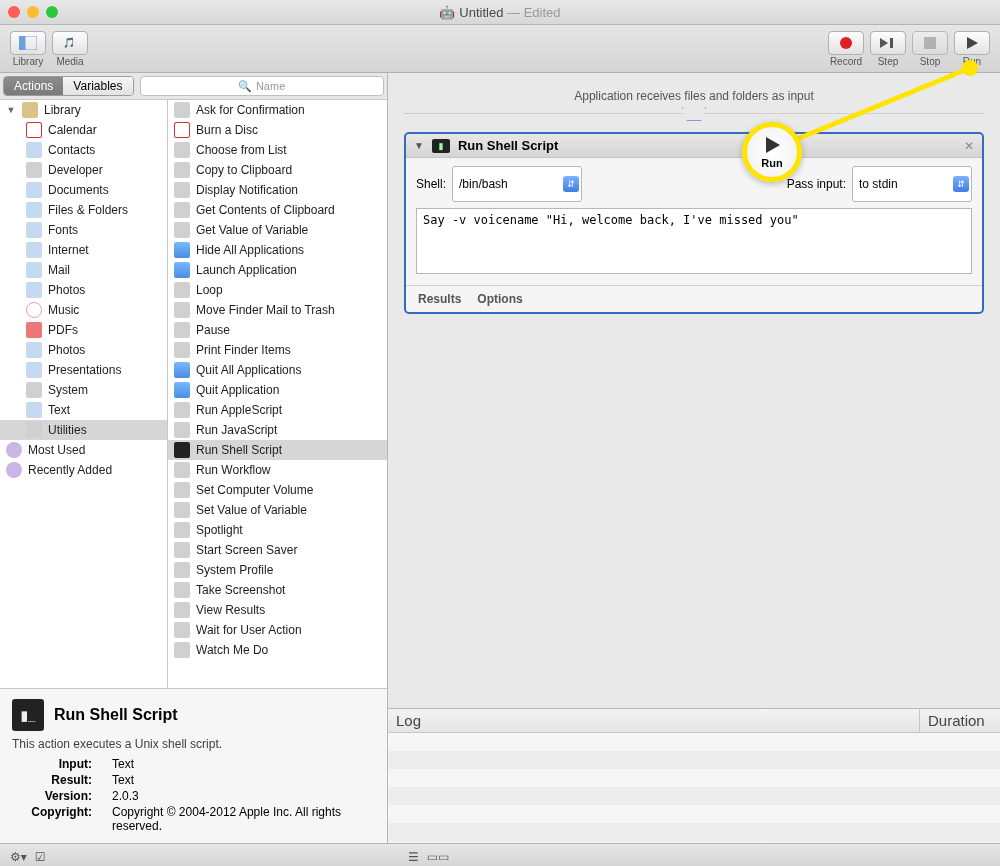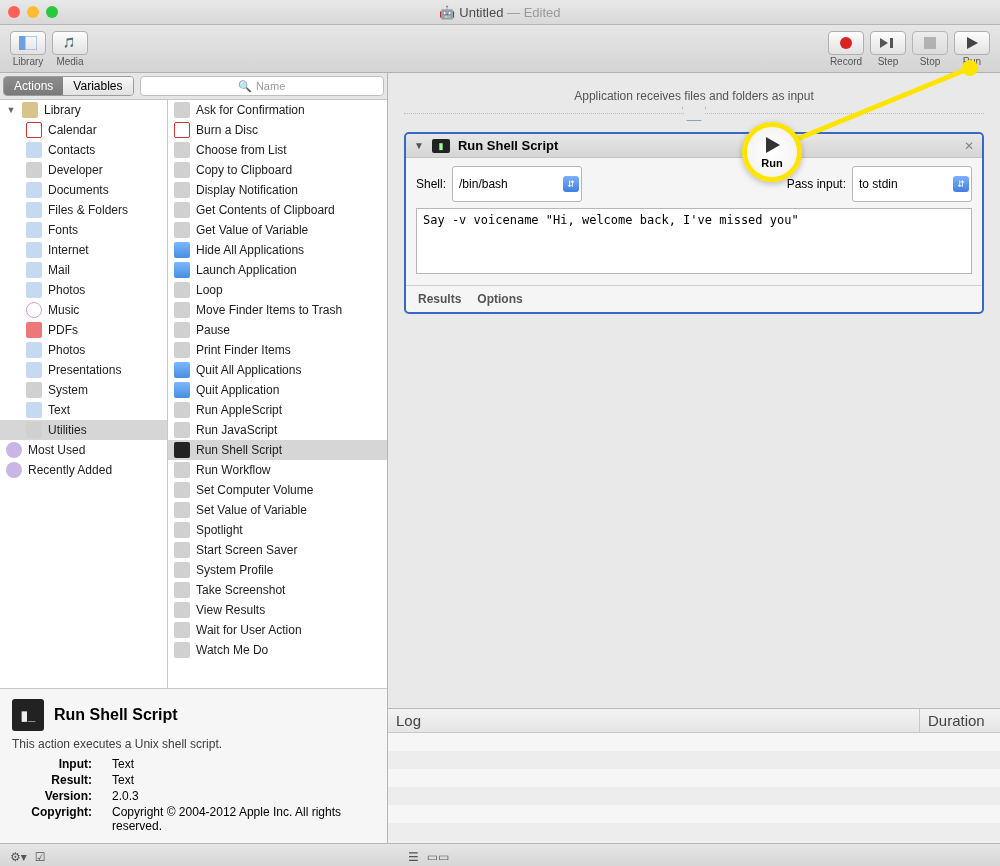--- a/index.html
+++ b/index.html
@@ -310,21 +310,21 @@
           <div class="row">
             <span class="icon16 ic-app"></span>
             <span>Launch Application</span>
           </div>
           <div class="row">
             <span class="icon16 ic-tool"></span>
             <span>Loop</span>
           </div>
           <div class="row">
             <span class="icon16 ic-tool"></span>
-            <span>Move Finder Items to Trash</span>
+            <span>Move Finder Mail to Trash</span>
           </div>
           <div class="row">
             <span class="icon16 ic-tool"></span>
             <span>Pause</span>
           </div>
           <div class="row">
             <span class="icon16 ic-tool"></span>
             <span>Print Finder Items</span>
           </div>
           <div class="row">

